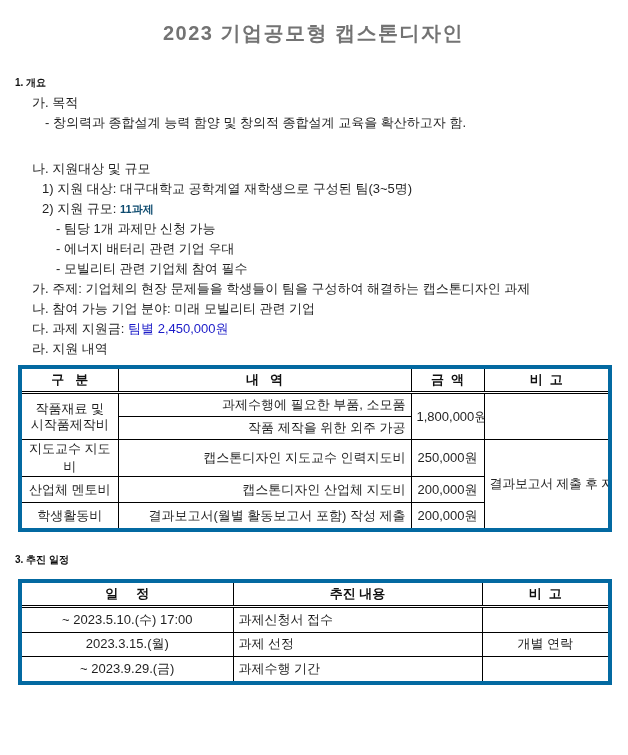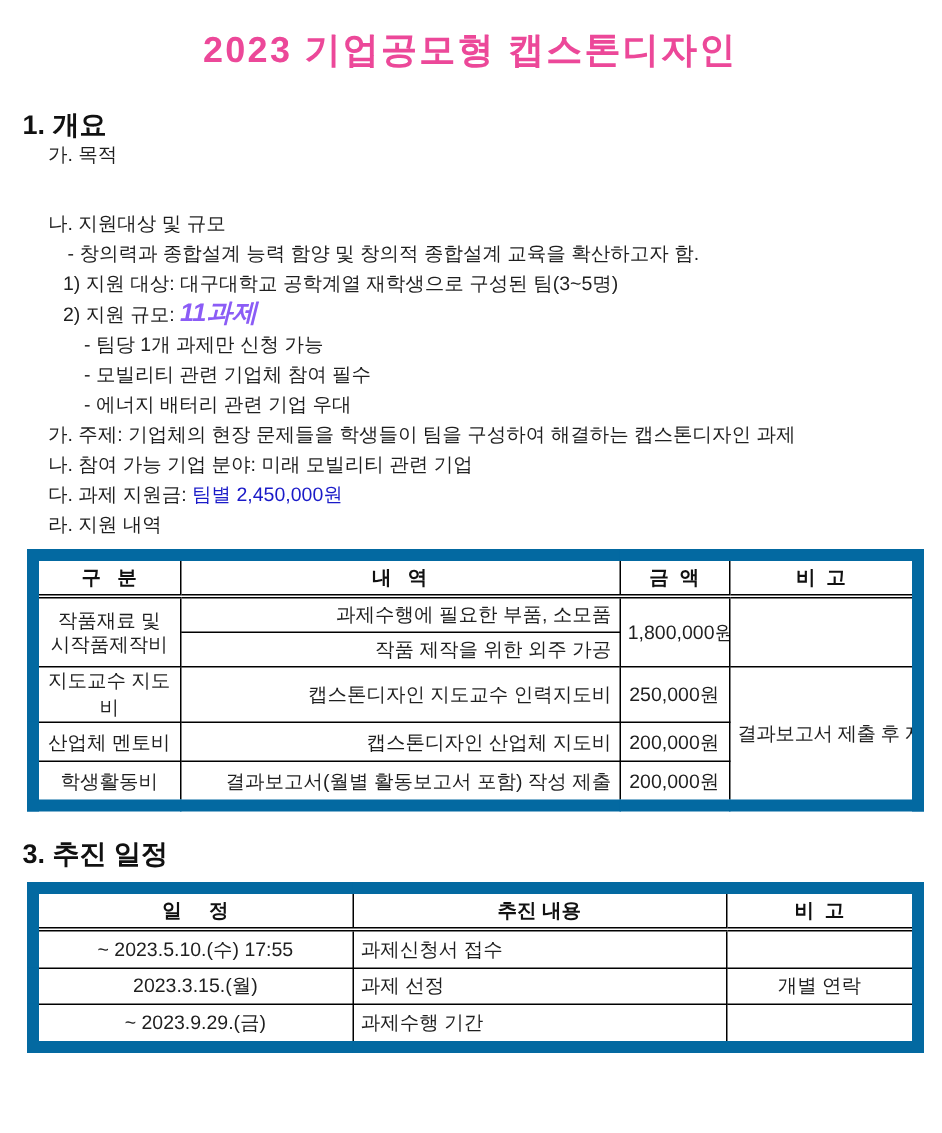--- a/index.html
+++ b/index.html
@@ -6,41 +6,41 @@
   body{
     width:628px;height:755px;overflow:hidden;
     font-family:"Liberation Sans","DejaVu Sans",sans-serif;
     color:#1a1a1a;
     -webkit-font-smoothing:antialiased;
   }
   .page{padding:10px 16px 0 15px;}
 
   
   .doc-title{
-    margin-top:8px;text-align:center;font-weight:700;font-size:24px;
-    line-height:31px;letter-spacing:1.5px;color:#ec4899;
+    margin-top:8px;text-align:center;font-weight:700;font-size:20px;
+    line-height:31px;letter-spacing:1.5px;color:#737373;
   }
 
   
-  .sec-heading{font-size:18px;font-weight:700;line-height:20px;color:#111;}
+  .sec-heading{font-size:10px;font-weight:700;line-height:20px;color:#111;}
   .line{font-size:13px;line-height:20px;white-space:pre;color:#1f1f1f;}
   .ind1{padding-left:17px;}
   .ind2{padding-left:27px;}
   .ind2b{padding-left:30px;}
   .ind3{padding-left:41px;}
   .mt-blank{margin-top:26px;}
   .sec2{margin-top:26px;}
   .sec1{margin-top:24px;}
 
-  .red-big{color:#8b5cf6;font-weight:700;font-size:17px;font-style:italic;}
+  .red-big{color:#0c4a6e;font-weight:700;font-size:11px;}
   .blue-strong{color:#1a1ac8;font-weight:400;}
 
   
   table{border-collapse:collapse;table-layout:fixed;margin-left:3px;}
-  .doc-table{width:590px;border:8px solid #0369a1;}
+  .doc-table{width:590px;border:4px solid #0369a1;}
   .doc-table th{
     border:1px solid #000;border-bottom:3px double #000;
     font-size:13px;font-weight:700;text-align:center;white-space:pre;
     height:22px;padding:0;color:#111;
   }
   .doc-table td{
     border:1px solid #000;font-size:13px;padding:0 5px;color:#1f1f1f;
     overflow:hidden;
   }
   .budget-table{margin-top:6px;}
@@ -63,27 +63,27 @@
 <body>
 
 <div class="page">
 
   <div class="doc-title">
     <div>2023 기업공모형 캡스톤디자인</div>
   </div>
 
   <div class="sec-heading sec1">1. 개요</div>
   <div class="line ind1">가. 목적</div>
+  <div class="line ind2b">- 창의력과 종합설계 능력 함양 및 창의적 종합설계 교육을 확산하고자 함.</div>
   <div class="line ind1 mt-blank">나. 지원대상 및 규모</div>
-  <div class="line ind2b">- 창의력과 종합설계 능력 함양 및 창의적 종합설계 교육을 확산하고자 함.</div>
   <div class="line ind2">1) 지원 대상: 대구대학교 공학계열 재학생으로 구성된 팀(3~5명)</div>
   <div class="line ind2"><span>2) 지원 규모: </span><span class="red-big">11과제</span></div>
   <div class="line ind3">- 팀당 1개 과제만 신청 가능</div>
+  <div class="line ind3">- 에너지 배터리 관련 기업 우대</div>
   <div class="line ind3">- 모빌리티 관련 기업체 참여 필수</div>
-  <div class="line ind3">- 에너지 배터리 관련 기업 우대</div>
 
   <div class="line ind1">가. 주제: 기업체의 현장 문제들을 학생들이 팀을 구성하여 해결하는 캡스톤디자인 과제</div>
   <div class="line ind1">나. 참여 가능 기업 분야: 미래 모빌리티 관련 기업</div>
   <div class="line ind1"><span>다. 과제 지원금: </span><span class="blue-strong">팀별 2,450,000원</span></div>
   <div class="line ind1">라. 지원 내역</div>
 
   <table class="doc-table budget-table">
     <colgroup>
         <col style="width:98px">
         <col style="width:293px">
@@ -136,21 +136,21 @@
         <col style="width:249px">
         <col style="width:128px">
       </colgroup>
     <tbody>
         <tr>
       <th>일     정</th>
       <th>추진 내용</th>
       <th>비  고</th>
     </tr>
     <tr>
-      <td class="cell-date">~ 2023.5.10.(수) 17:55</td>
+      <td class="cell-date">~ 2023.5.10.(수) 17:00</td>
       <td class="cell-sched">과제신청서 접수</td>
       <td class="cell-remark"></td>
     </tr>
     <tr>
       <td class="cell-date">2023.3.15.(월)</td>
       <td class="cell-sched">과제 선정</td>
       <td class="cell-remark">개별 연락</td>
     </tr>
     <tr>
       <td class="cell-date">~ 2023.9.29.(금)</td>

